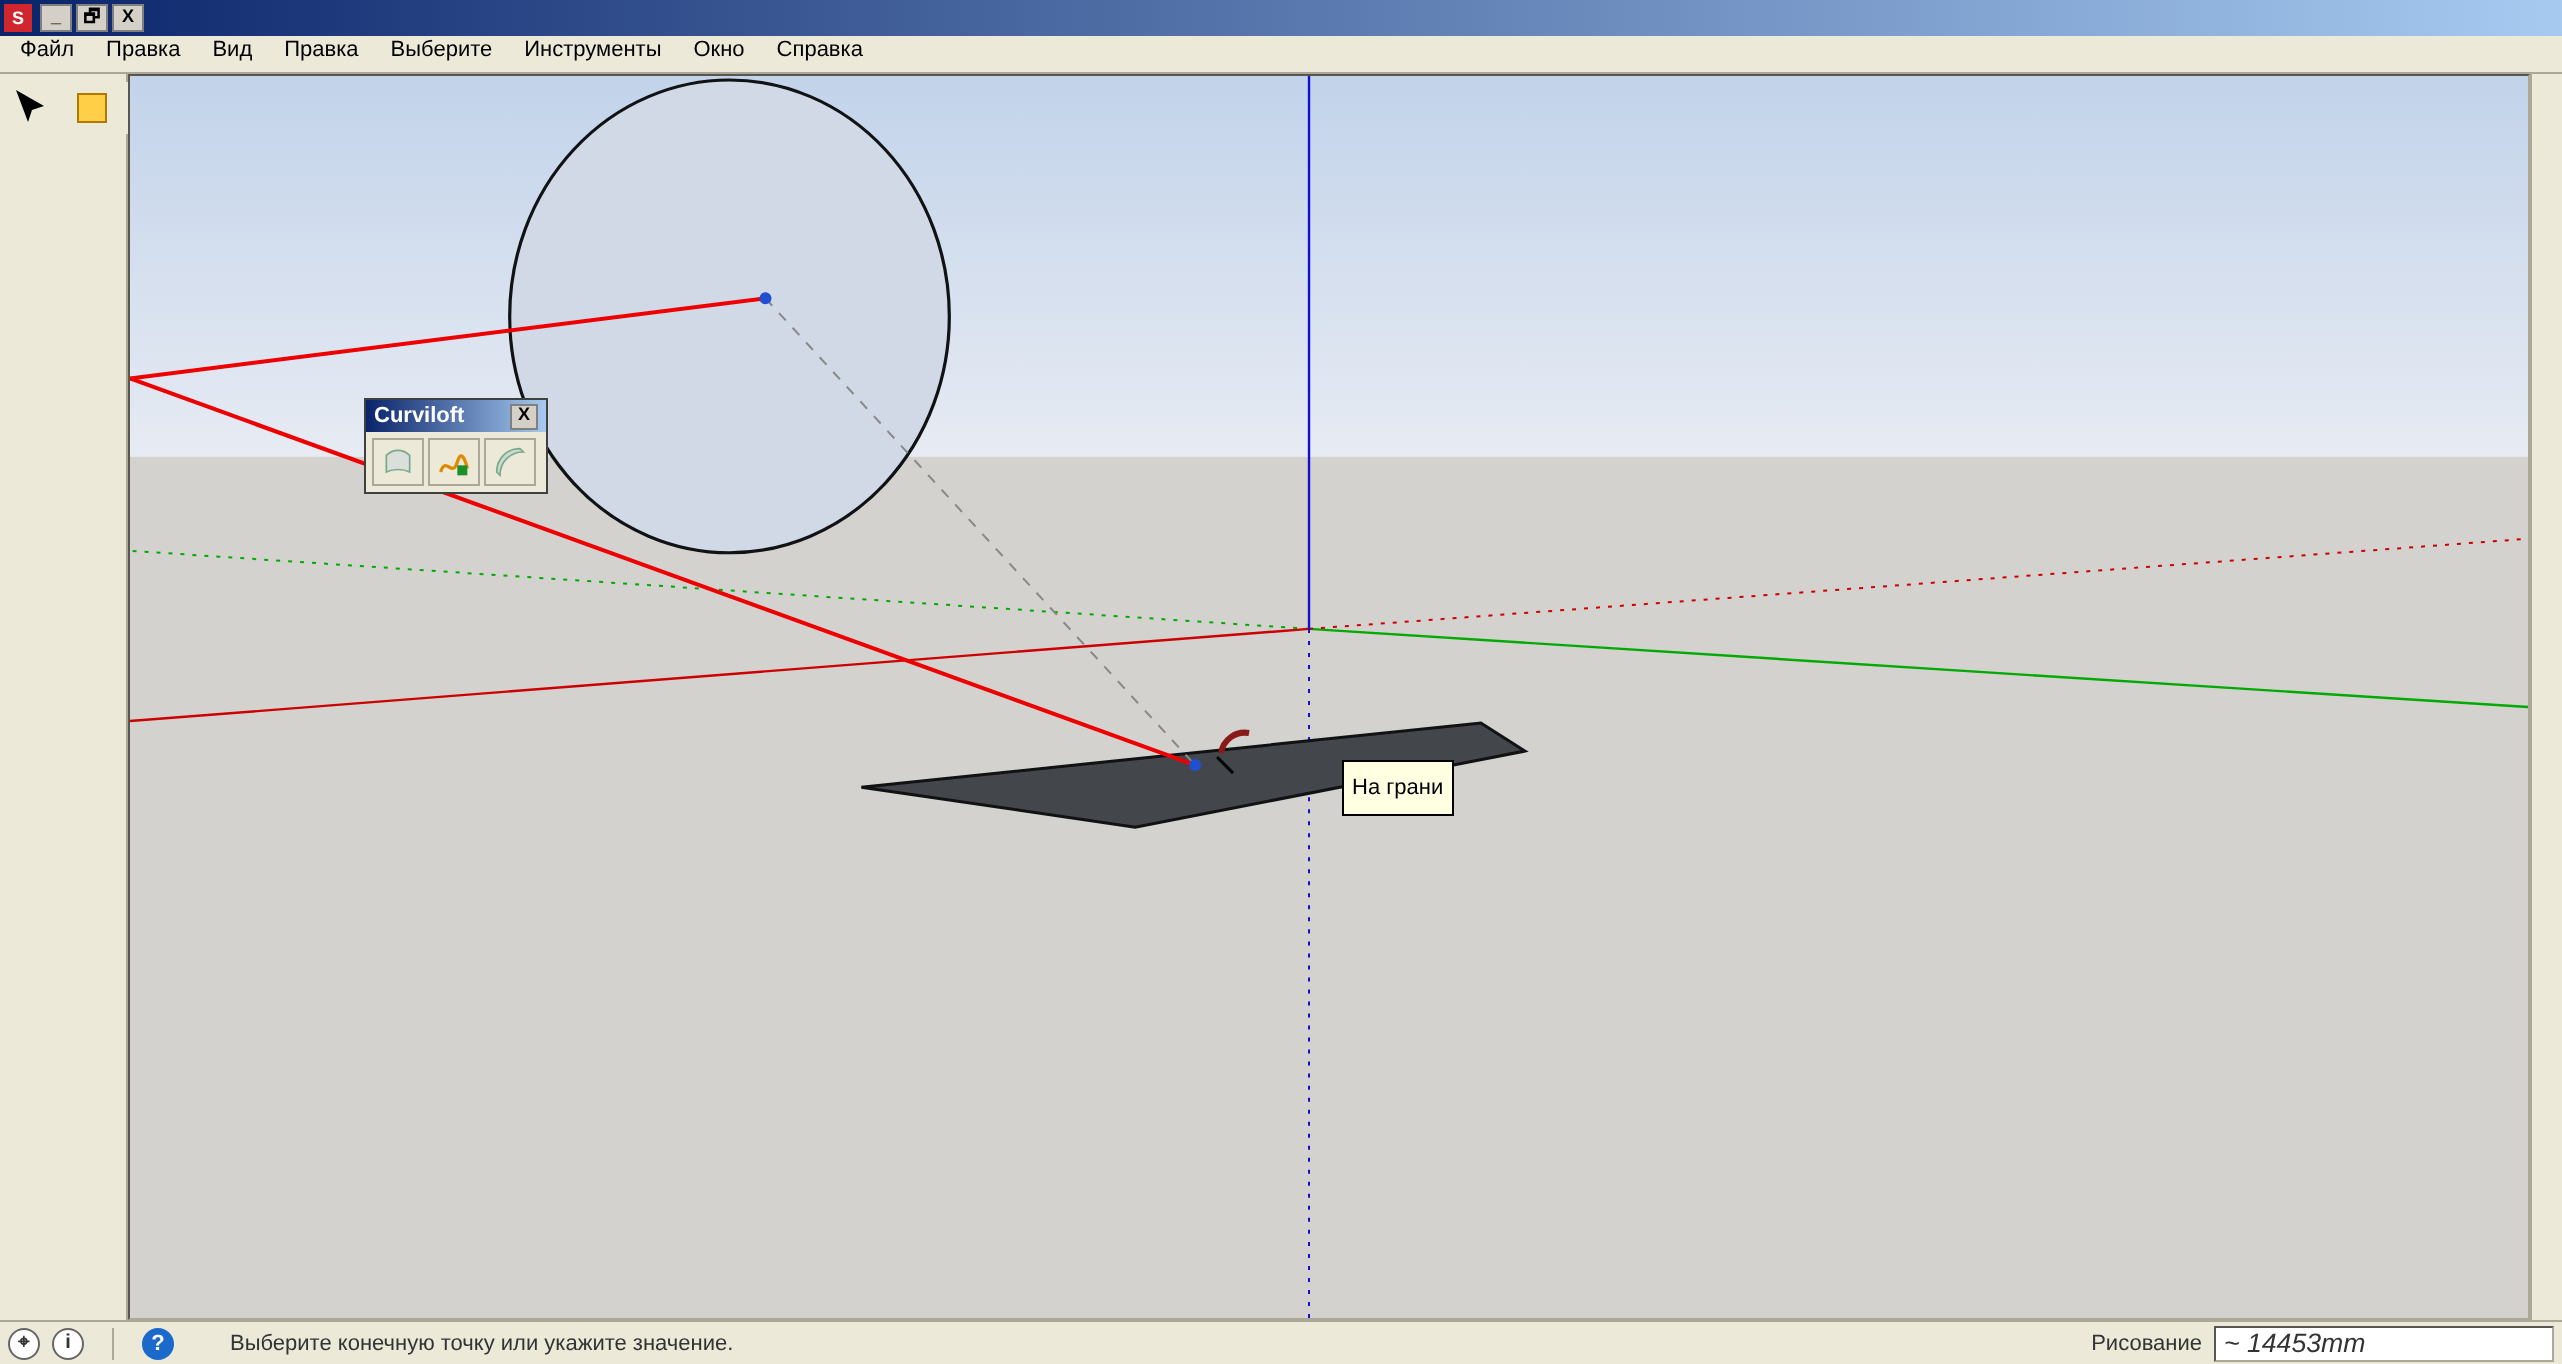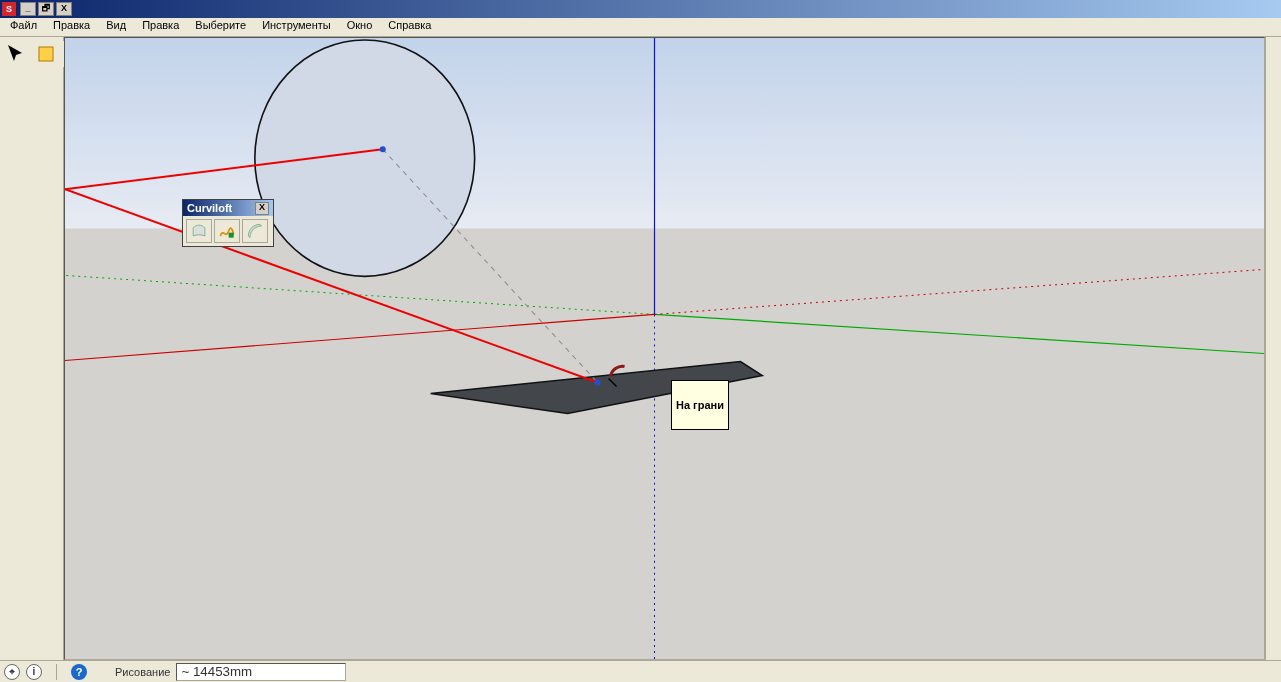--- a/index.html
+++ b/index.html
@@ -122,23 +122,22 @@
   .scrollbar-v {
     width: 16px;
     background: #ece9d8;
     border-left: 1px solid #aca899;
   }
   .tooltip {
     position: absolute;
     background: #ffffe1;
     border: 1px solid #000;
     font-size: 11px;
-    padding: 18px 4px;
+    padding: 7px 4px;
     white-space: nowrap;
-    font-weight: bold;
   }
   .curviloft-panel {
     position: absolute;
     left: 117px;
     top: 113px;
     width: 92px;
     background: #ece9d8;
     border: 1px solid #404040;
     font-size: 11px;
     margin-top: 48px;
@@ -224,20 +223,21 @@
     color: #333;
     padding: 0 6px;
   }
   .statusbar .measure-box {
     width: 170px;
     height: 18px;
     background: #fff;
     border: 1px inset #aca899;
     padding: 1px 4px;
     color: #333;
+    font-style: italic;
   }
 </style>
 </head>
 <body>
 
 <div class="titlebar">
   <span class="app-icon">S</span>
   <div class="win-controls">
     <div class="win-btn">_</div>
     <div class="win-btn">🗗</div>
@@ -567,15 +567,16 @@
   <div class="scrollbar-v"></div>
 </div>
 
 <div class="statusbar">
   <div class="status-icons">
     <div class="status-icon">⌖</div>
     <div class="status-icon">i</div>
     <div style="width:1px;height:16px;background:#aca899;margin:0 8px;"></div>
     <div class="status-question">?</div>
   </div>
+  <span class="status-text">Выберите конечную точку или укажите значение.</span>
   <span class="measure-label">Рисование</span>
   <input class="measure-box" readonly="" value="~ 14453mm" style="">
 </div>
 
 </body></html>

